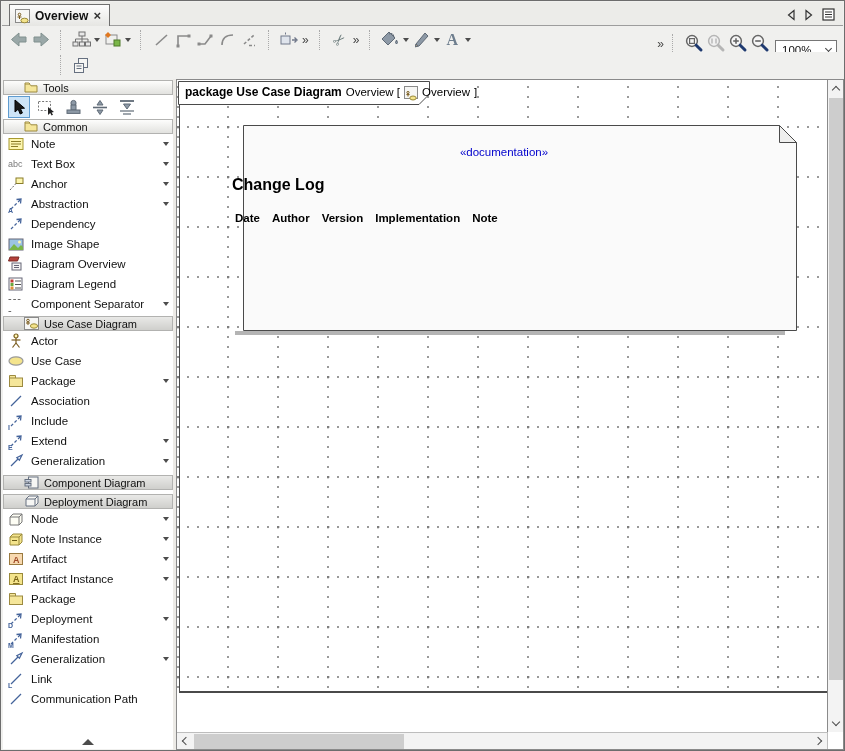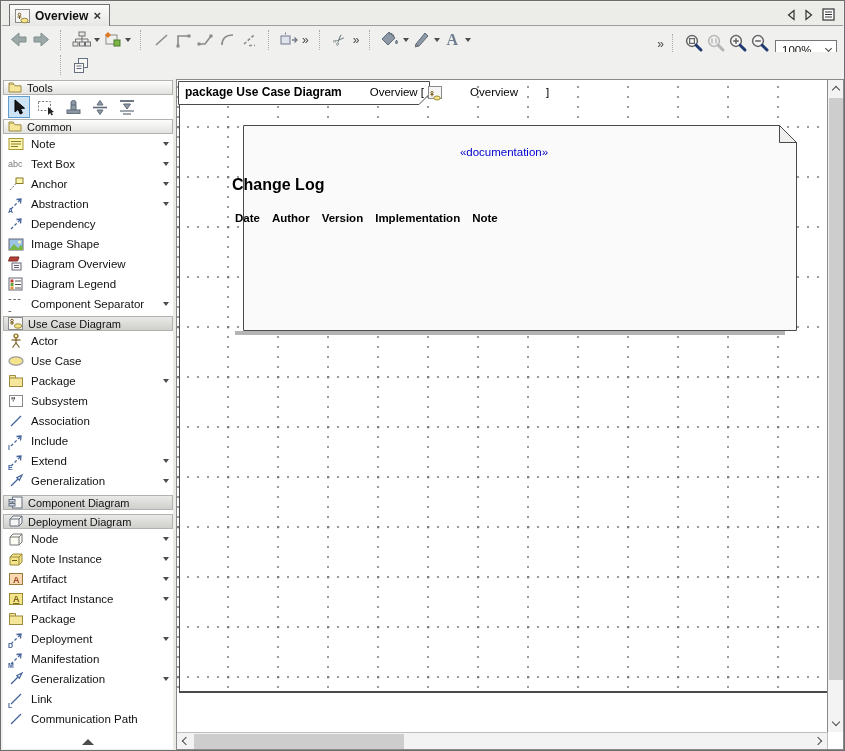--- a/index.html
+++ b/index.html
@@ -43,21 +43,21 @@
           border-bottom:1.6px solid #4c4c4c; }
   .chev.up { transform:rotate(-135deg); margin-top:3px; }
   .chev.down { transform:rotate(45deg); margin-bottom:2px; }
   .chev.left { transform:rotate(135deg); margin-left:2px; }
   .chev.right { transform:rotate(-45deg); margin-right:2px; }
   .chev.small { width:5px; height:5px; border-color:#444; }
 
   
   .palette { position:absolute; left:2px; top:79px; width:170px; height:669px; background:#fff; }
   .splitter { position:absolute; left:172px; top:78px; width:3px; height:671px; background:#eceae6; }
-  .p-header { height:15px; display:flex; align-items:center; gap:5px; padding-left:4px;
+  .p-header { height:15px; display:flex; align-items:center; gap:5px; padding-left:20px;
               border:1px solid #b2b2b0; font-size:11px; color:#111; }
   .p-header.light { background:linear-gradient(#fdfdfc,#e2e2df); }
   .p-header.dark  { background:linear-gradient(#e9e9e7,#cfcfcc); }
   .toolrow { height:24px; display:flex; align-items:center; gap:5px; padding-left:5px; }
   .tool-btn { width:22px; height:22px; display:flex; align-items:center; justify-content:center;
               border:1px solid transparent; }
   .tool-btn.selected { background:#cde4f7; border-color:#5f9cd0; }
   .p-item { height:20px; display:flex; align-items:center; gap:6px; padding-left:5px; font-size:11.5px; color:#111; }
   .p-item .lbl { flex:1 1 auto; white-space:nowrap; overflow:hidden; }
   .p-drop { width:14px; flex:none; display:flex; justify-content:center; }
@@ -78,21 +78,21 @@
     background-image:
       radial-gradient(circle at 1px 1px, #7d7d7d 1.3px, rgba(0,0,0,0) 1.7px),
       radial-gradient(circle at 1px 1px, #9a9a9a 0.8px, rgba(0,0,0,0) 1.2px),
       radial-gradient(circle at 1px 1px, #9a9a9a 0.8px, rgba(0,0,0,0) 1.2px);
     background-size: 50px 50px, 10px 50px, 50px 10px;
     background-position: 0 46px, 0 46px, 0 46px; }
   .frame-tab { position:absolute; left:1px; top:1px; }
   .frame-tab-text { position:absolute; left:7px; top:4px; display:flex; align-items:center; gap:4px;
                     white-space:nowrap; }
   .ft-bold { font-size:12px; font-weight:bold; color:#000; }
-  .ft-reg { font-size:11.5px; color:#000;margin-left:24px; }
+  .ft-reg { font-size:11.5px; color:#000; }
   .frame-left { position:absolute; left:2px; top:22px; width:1px; height:590px; background:#4a4a4a; }
   .frame-bottom { position:absolute; left:2px; top:611px; width:648px; height:2px; background:#4a4a4a; }
 
   .note-wrap { position:absolute; left:50px; top:45px; width:554px; height:206px;padding-left:16px; }
   .note-shadow-r { position:absolute; left:604px; top:53px; width:4px; height:202px; background:#b4b4b4; }
   .note-shadow-b { position:absolute; left:58px; top:251px; width:550px; height:4px; background:#b4b4b4; }
   .note-stereo { position:absolute; left:0; top:21px; width:100%; text-align:center;
                  font-size:11.5px; }
   .note-title { position:absolute; left:5px; top:51px; font-size:16px; font-weight:bold; color:#000; }
   .note-cols { position:absolute; left:8px; top:87px; display:flex; gap:12px;
@@ -517,30 +517,20 @@
             <path d="M1.5 4 V1.5 h6 V4" fill="#f5e69a" stroke="#9c8a40"></path>
             <rect x="1.5" y="4" width="13" height="8.5" fill="#f5e69a" stroke="#9c8a40"></rect>
           </svg>
       </span>
       <span class="lbl">Package</span>
       <span class="p-drop">
           <span class="tri-dn"></span>
         </span>
     </div>
 
-    <div class="p-item">
-      <span class="pic">
-        <svg width="16" height="14" viewBox="0 0 16 14">
-            <rect x="1.5" y="1.5" width="13" height="11" fill="#fff" stroke="#8a8a8a"></rect>
-            <path d="M4 3 v2.5 M6.5 3 v2.5 M4 4.2 h2.5 M5.2 5.5 v2" stroke="#555" fill="none"></path>
-          </svg>
-      </span>
-      <span class="lbl">Subsystem</span>
-      <span class="p-drop"></span>
-    </div>
 
     <div class="p-item">
       <span class="pic">
         <svg width="16" height="16" viewBox="0 0 16 16">
             <line x1="3" y1="13" x2="13" y2="3" stroke="#44639a" stroke-width="1.3"></line>
           </svg>
       </span>
       <span class="lbl">Association</span>
       <span class="p-drop"></span>
     </div>

